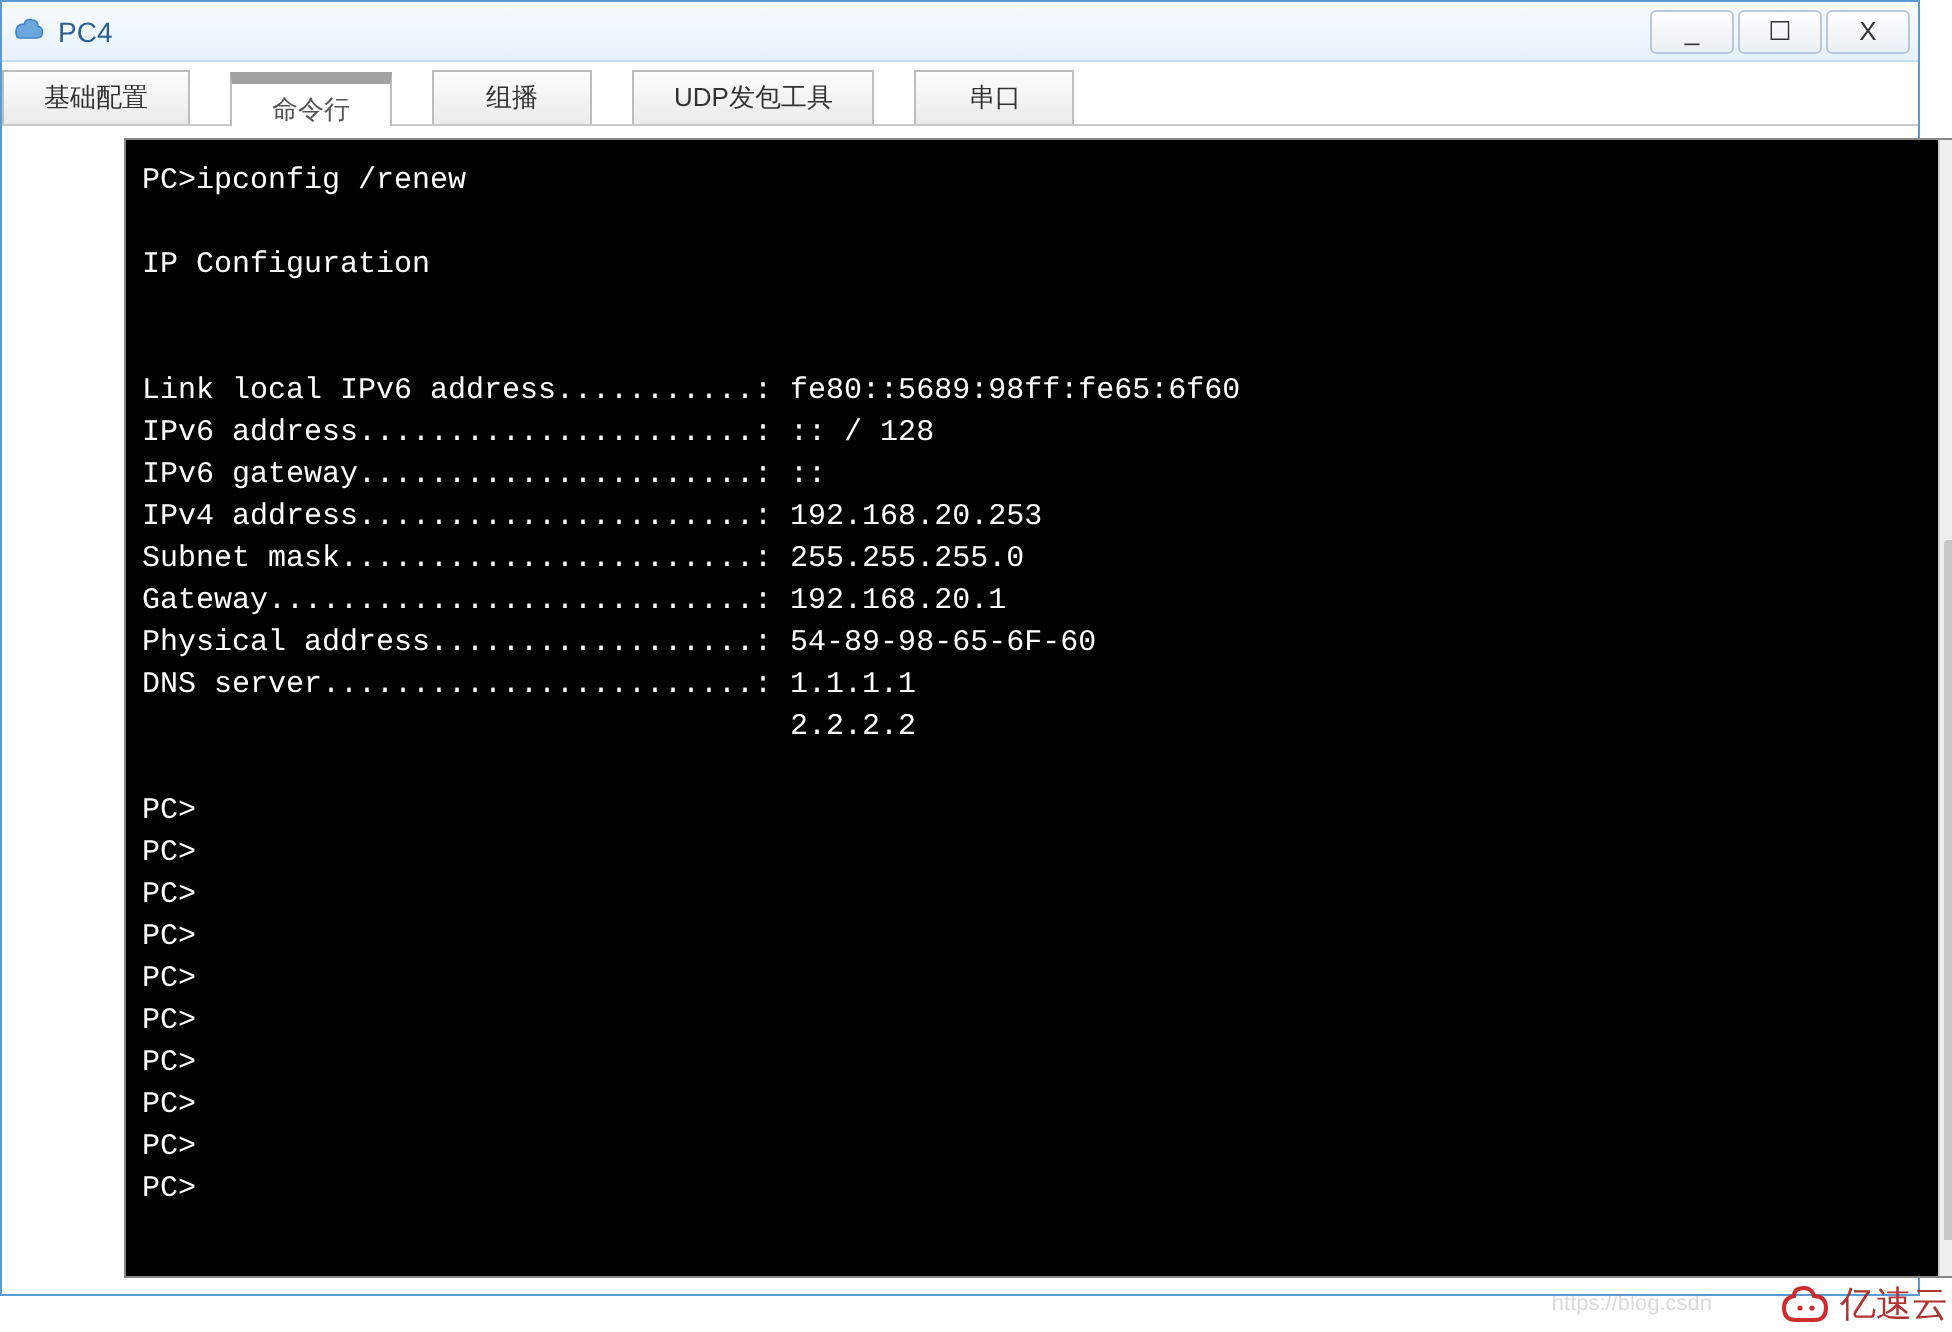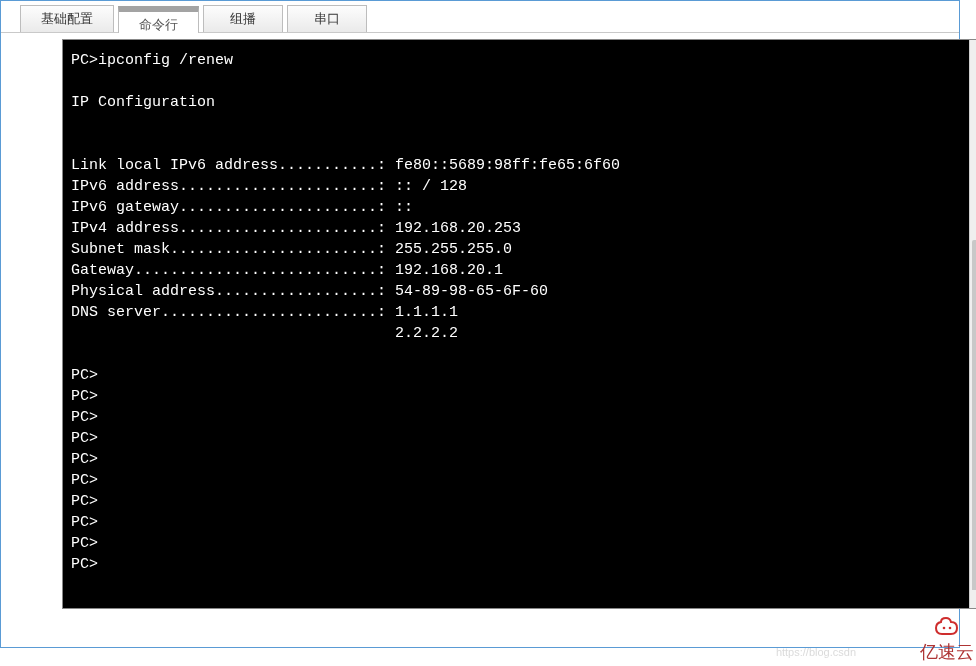--- a/index.html
+++ b/index.html
@@ -47,22 +47,22 @@
       background: linear-gradient(#fff,#e9eff5);
       display: flex; align-items: center; justify-content: center;
       font-family: "Segoe UI Symbol", sans-serif;
       font-size: 13px;
       color: #333;
       cursor: pointer;
     }
     .tabs {
       height: 32px;
       display: flex;
-      gap: 0;
-      padding: 4px 18px 0 19px;
+      gap: 16px;
+      padding: 4px 18px 0 0;
       background: #fff;
       border-bottom: 1px solid #c9c9c9;
     }
     .tab {
       border: 1px solid #bdbdbd;
       border-bottom: none;
       background: linear-gradient(#fdfdfd,#eaeaea);
       padding: 4px 20px;
       font-size: 13px;
       color: #333;
@@ -129,43 +129,56 @@
       position: absolute;
       right: 2px;
       bottom: 2px;
       display: flex;
       align-items: center;
       gap: 4px;
       font-size: 18px;
       color: #aa2a2a;
       opacity: 0.95;
       pointer-events: none;
-      flex-direction: column;
     }
     .watermark .wm-icon {
       width: 26px; height: 20px;
     }
     .blog-url {
       position: absolute;
       right: 120px;
       bottom: 8px;
       font-size: 11px;
       color: rgba(150,150,150,0.35);
       pointer-events: none;
     }
   </style>
 </head>
 <body>
 
 <div class="window">
+  <div class="titlebar">
+    <span class="app-icon">
+      <svg viewBox="0 0 18 18" width="18" height="18">
+        <path d="M3 9 Q3 5 7 5 Q8 2 11 3 Q14 3 14 6 Q17 7 16 10 Q16 12 13 12 L5 12 Q3 12 3 9 Z" fill="#6aa7da" stroke="#3c84c6" stroke-width="0.8"></path>
+      </svg>
+    </span>
+    <span class="title">PC4</span>
+    <div class="win-controls">
+      <div class="win-btn">_</div>
+      <div class="win-btn">☐</div>
+      <div class="win-btn">X</div>
+    </div>
+  </div>
 
   <div class="tabs">
     <div class="tab">基础配置</div>
     <div class="tab active">命令行</div>
     <div class="tab">组播</div>
+    <div class="tab">UDP发包工具</div>
     <div class="tab">串口</div>
   </div>
 
   <div class="content-area">
     <div class="terminal-wrap">
       <div class="terminal" id="terminal">PC&gt;ipconfig /renew
 
 IP Configuration
 
 

